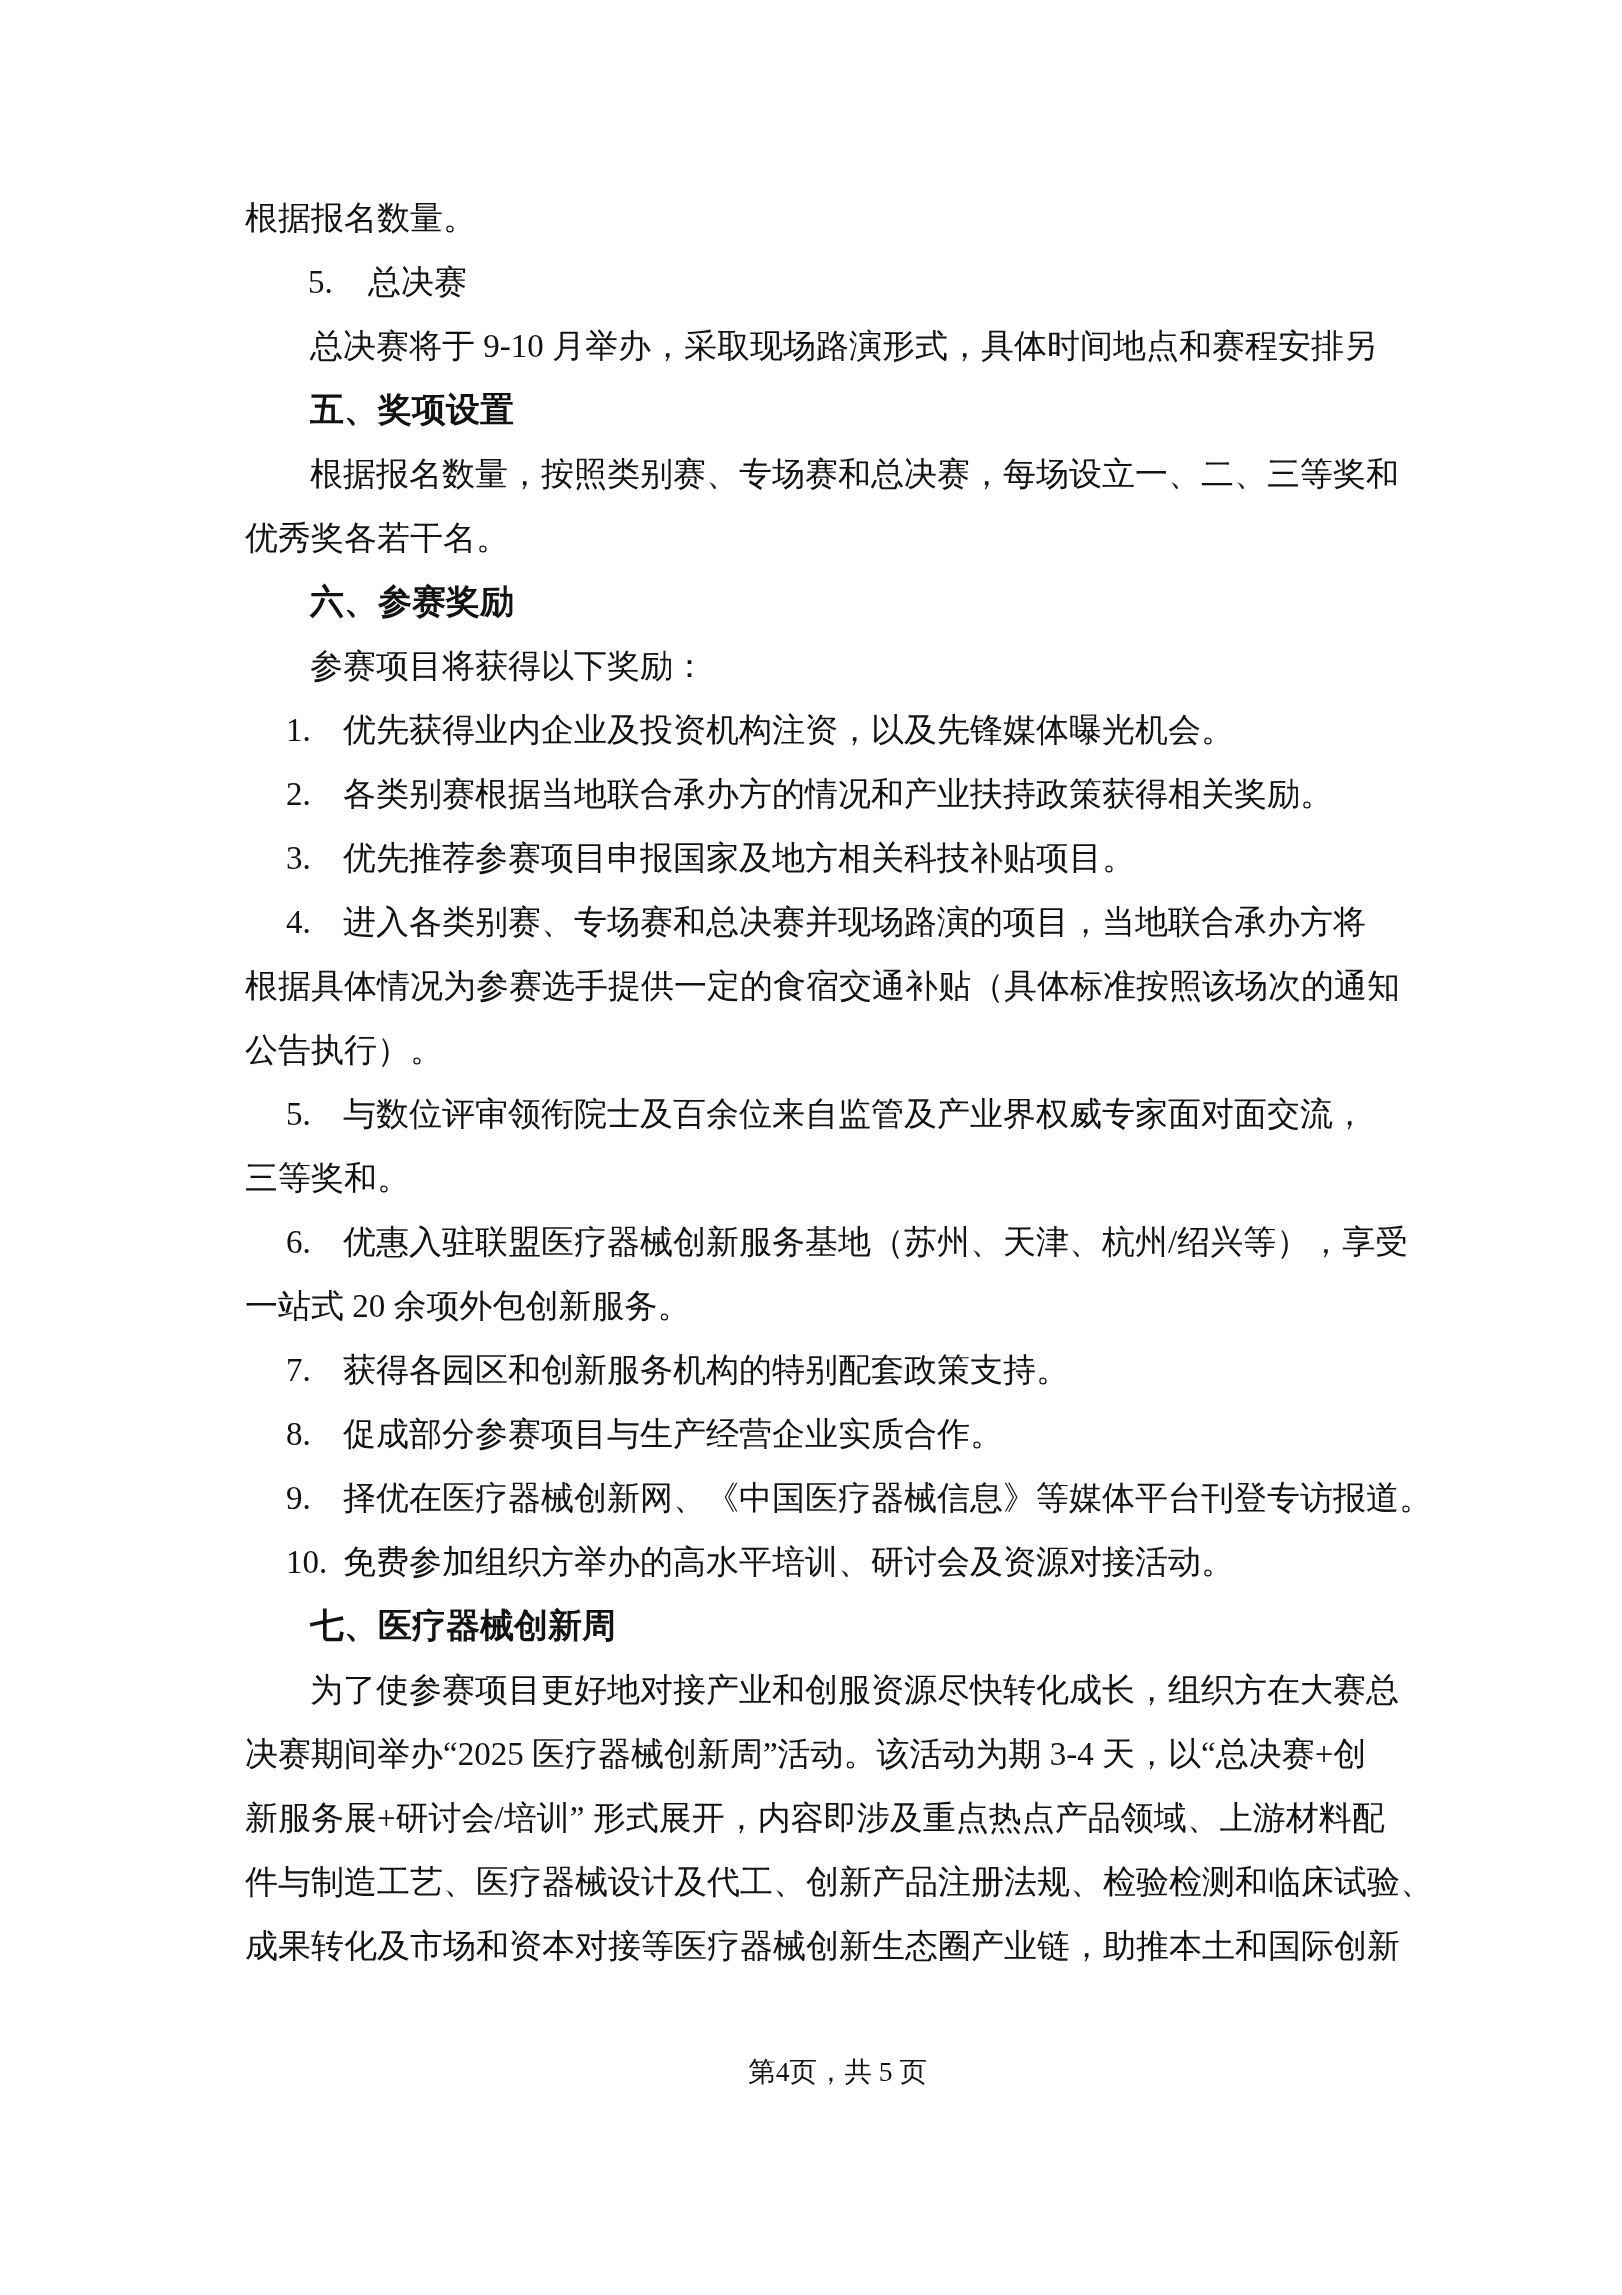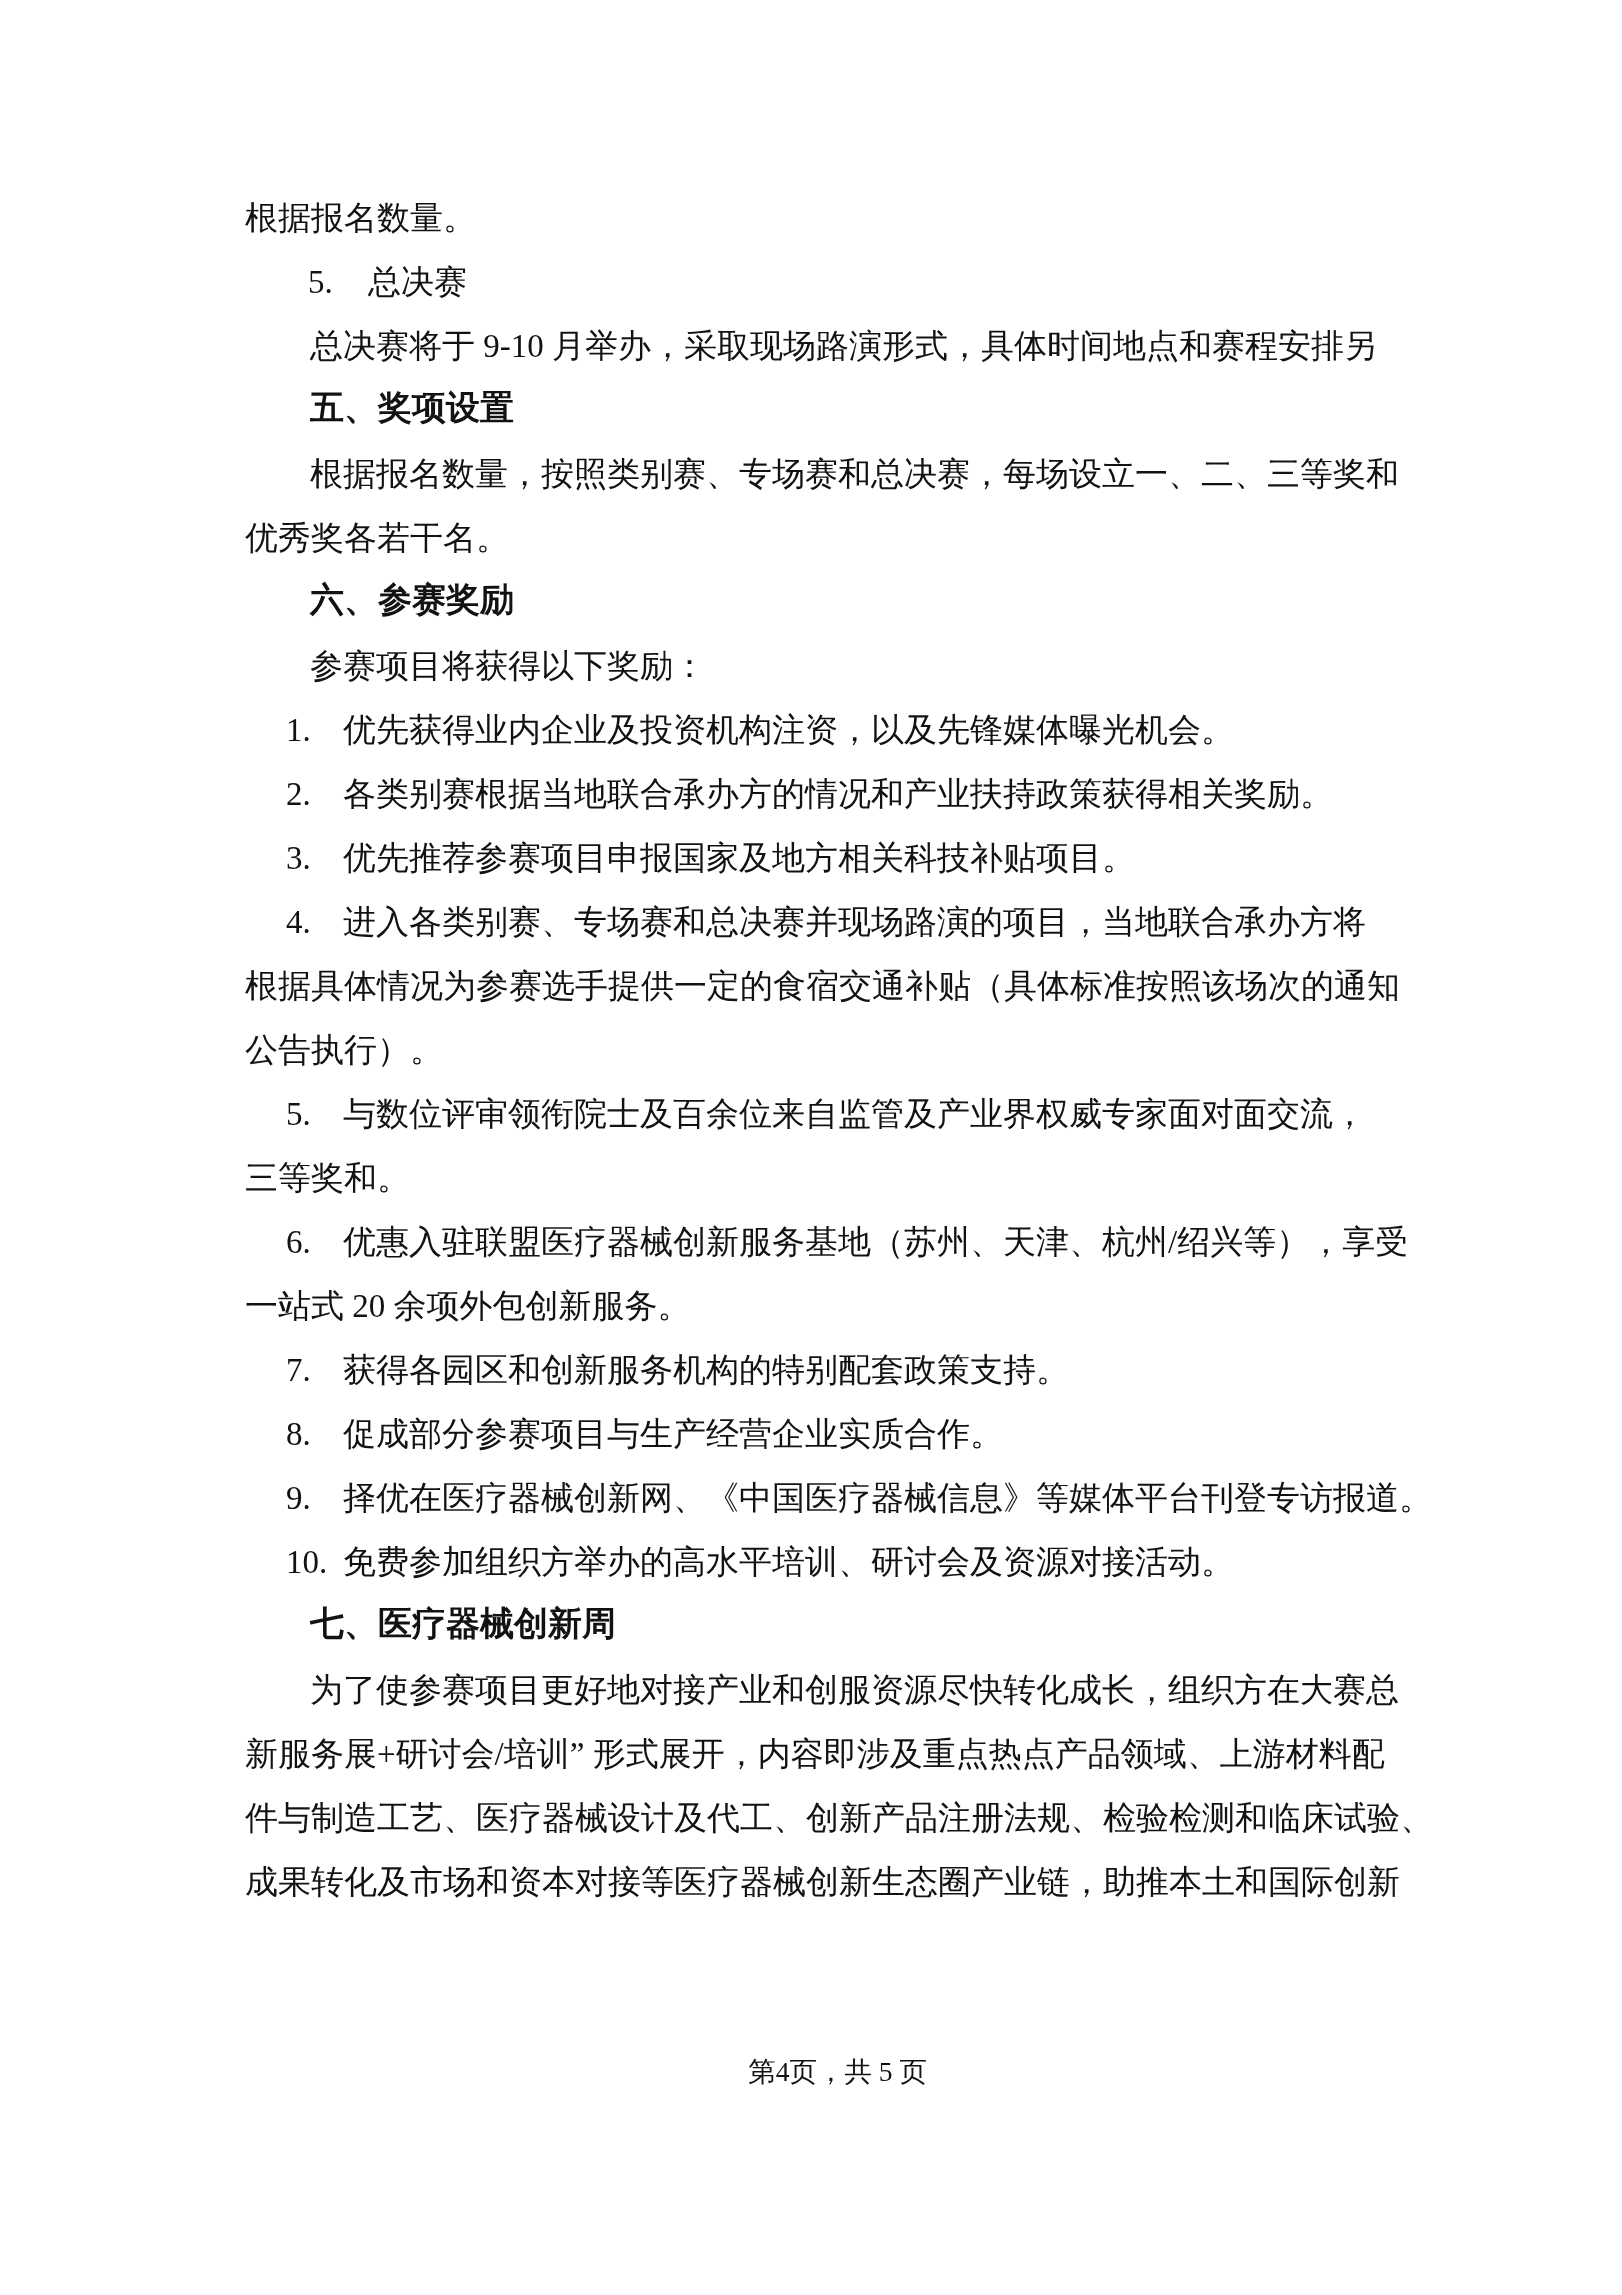--- a/index.html
+++ b/index.html
@@ -21,21 +21,21 @@
     line-height:64px;
     font-size:33px;
     white-space:pre;
     display:flex;
     align-items:stretch;
   }
   .indent  { padding-left:65px; }
   .heading {
     padding-left:65px;
     font-weight:bold;
-    font-family:Liberation Mono, monospace;
+    font-family:Liberation Serif, serif;
     font-size:34px;
   }
   .item    { padding-left:41px; }
   .subitem { padding-left:63px; }
   .num { flex:0 0 auto; width:57px; }
   .subitem .num { width:60px; }
   .txt { flex:0 0 auto; }
   #footer {
     position:absolute;
     left:0; top:2052px;
@@ -68,19 +68,20 @@
     <div class="line item"><span class="num">5.</span><span class="txt">与数位评审领衔院士及百余位来自监管及产业界权威专家面对面交流，</span></div>
     <div class="line plain">三等奖和。</div>
     <div class="line item"><span class="num">6.</span><span class="txt">优惠入驻联盟医疗器械创新服务基地（苏州、天津、杭州/绍兴等），享受</span></div>
     <div class="line plain">一站式 20 余项外包创新服务。</div>
     <div class="line item"><span class="num">7.</span><span class="txt">获得各园区和创新服务机构的特别配套政策支持。</span></div>
     <div class="line item"><span class="num">8.</span><span class="txt">促成部分参赛项目与生产经营企业实质合作。</span></div>
     <div class="line item"><span class="num">9.</span><span class="txt">择优在医疗器械创新网、《中国医疗器械信息》等媒体平台刊登专访报道。</span></div>
     <div class="line item"><span class="num">10.</span><span class="txt">免费参加组织方举办的高水平培训、研讨会及资源对接活动。</span></div>
     <div class="line heading">七、医疗器械创新周</div>
     <div class="line indent">为了使参赛项目更好地对接产业和创服资源尽快转化成长，组织方在大赛总</div>
+    <div class="line plain">决赛期间举办“2025 医疗器械创新周”活动。该活动为期 3-4 天，以“总决赛+创</div>
     <div class="line plain">新服务展+研讨会/培训” 形式展开，内容即涉及重点热点产品领域、上游材料配</div>
     <div class="line plain">件与制造工艺、医疗器械设计及代工、创新产品注册法规、检验检测和临床试验、</div>
     <div class="line plain">成果转化及市场和资本对接等医疗器械创新生态圈产业链，助推本土和国际创新</div>
   </div>
 
 <div id="footer">第4页，共 5 页</div>
 
 
 </body></html>

